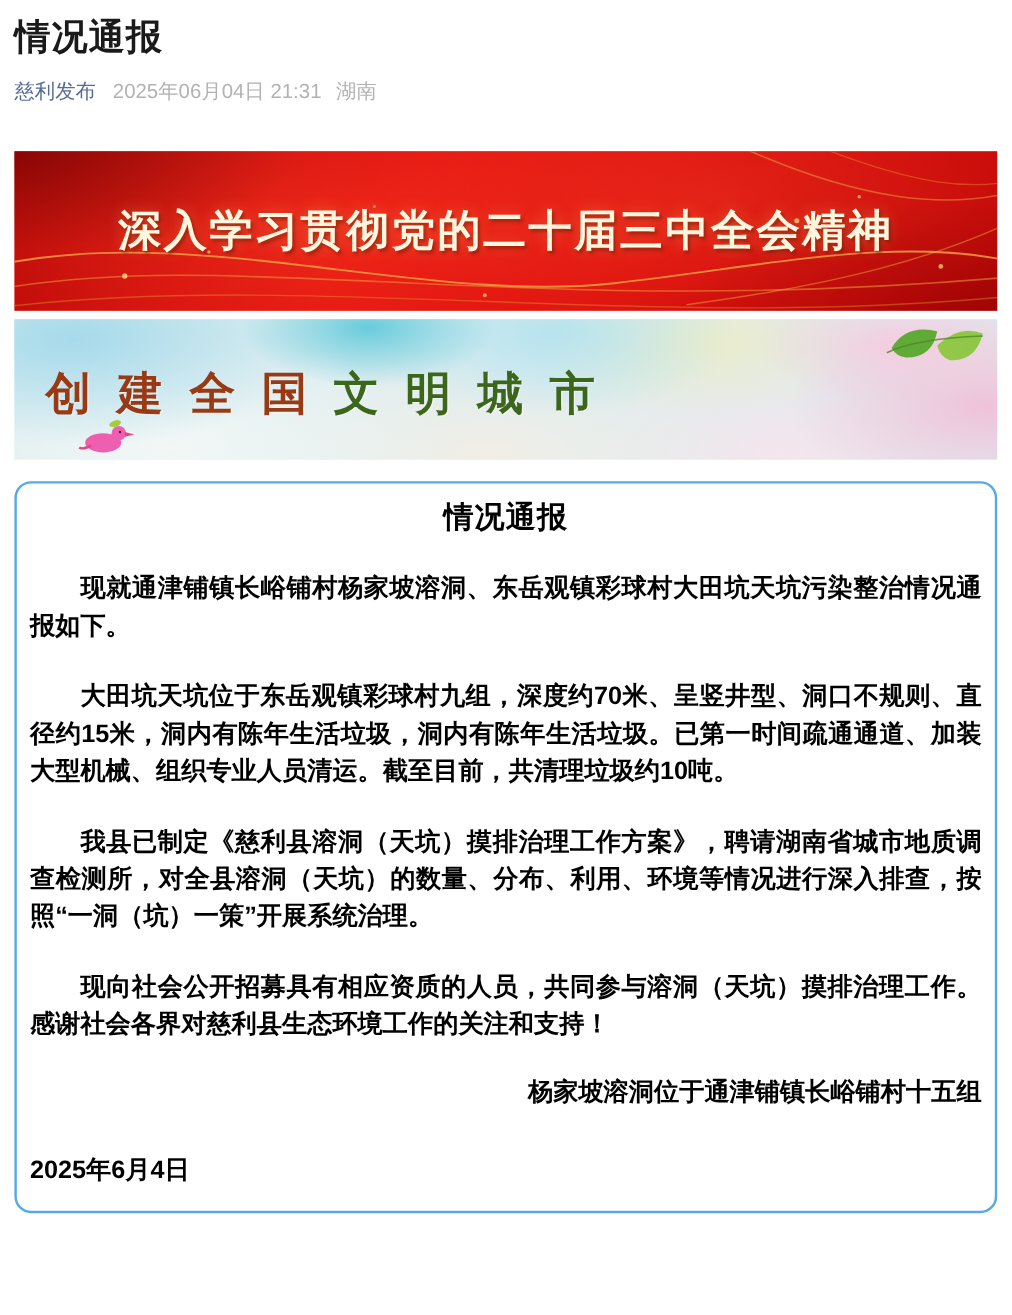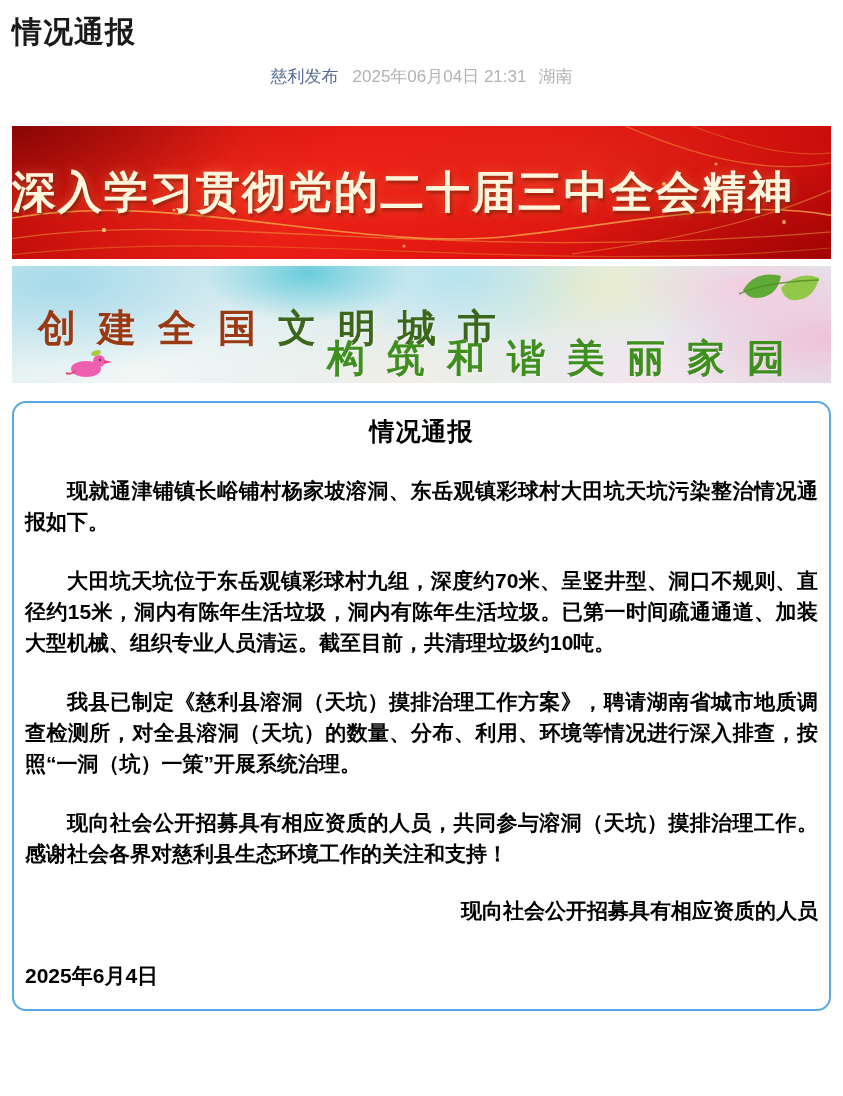--- a/index.html
+++ b/index.html
@@ -19,21 +19,20 @@
     font-weight: 600;
     color: #1a1a1a;
     line-height: 36px;
     letter-spacing: 1px;
   }
   .byline {
     margin-top: 16px;
     font-size: 17px;
     line-height: 22px;
     white-space: nowrap;
-    text-align: center;
   }
   .byline .account {
     color: #576b95;
     margin-right: 14px;
     cursor: pointer;
   }
   .byline .meta { color: #b2b2b2; }
   .byline .region { margin-left: 12px; }
 
   
@@ -47,23 +46,23 @@
       radial-gradient(ellipse 340px 120px at 0% 0%, rgba(80,0,0,0.45), rgba(80,0,0,0) 70%),
       radial-gradient(ellipse 380px 150px at 100% 105%, rgba(110,0,0,0.40), rgba(110,0,0,0) 70%),
       radial-gradient(ellipse 520px 210px at 30% 48%, rgba(255,64,40,0.50), rgba(255,64,40,0) 72%),
       radial-gradient(ellipse 420px 170px at 72% 28%, rgba(255,90,56,0.28), rgba(255,90,56,0) 70%),
       linear-gradient(128deg, #ae0404 0%, #df0f0d 38%, #da0d0b 62%, #c00707 100%);
   }
   .banner-red .deco { position: absolute; left: 0; top: 0; }
   .banner-red .slogan {
     position: relative;
     z-index: 2;
-    text-align: left;
+    text-align: center;
     margin-top: 44px;
-    font-size: 44px;
+    font-size: 36px;
     line-height: 44px;
     font-weight: 700;
     letter-spacing: 2px;
     color: #fff6dd;
     text-shadow: 2px 3px 3px rgba(110,25,0,0.55), 0 0 12px rgba(255,200,110,0.35);
   }
 
   
   .banner-city {
     position: relative;
@@ -178,26 +177,25 @@
     </svg>
     <svg class="bird" width="60" height="30" viewBox="0 0 60 30">
       <ellipse cx="26" cy="20" rx="15" ry="8" fill="#ef5fb0"></ellipse>
       <circle cx="39" cy="12" r="6" fill="#ef5fb0"></circle>
       <polygon points="44,11 52,13 44,15" fill="#e8447f"></polygon>
       <ellipse cx="36" cy="4" rx="5" ry="2.6" fill="#a8cc3c" transform="rotate(-18 36 4)"></ellipse>
       <circle cx="40" cy="11" r="1" fill="#5a1340"></circle>
       <path d="M 16 22 Q 10 26 6 24" fill="none" stroke="#e8447f" stroke-width="2"></path>
     </svg>
     <div class="line1"><span class="seg1">创建全国</span><span class="seg2">文明城市</span></div>
-    <div class="line2">构筑和谐美丽家园</div>
   </div>
 
   <div class="notice-box">
     <h2 class="notice-heading">情况通报</h2>
     <p>现就通津铺镇长峪铺村杨家坡溶洞、东岳观镇彩球村大田坑天坑污染整治情况通报如下。</p>
     <p>大田坑天坑位于东岳观镇彩球村九组，深度约70米、呈竖井型、洞口不规则、直径约15米，洞内有陈年生活垃圾，洞内有陈年生活垃圾。已第一时间疏通通道、加装大型机械、组织专业人员清运。截至目前，共清理垃圾约10吨。</p>
     <p>我县已制定《慈利县溶洞（天坑）摸排治理工作方案》，聘请湖南省城市地质调查检测所，对全县溶洞（天坑）的数量、分布、利用、环境等情况进行深入排查，按照“一洞（坑）一策”开展系统治理。</p>
     <p>现向社会公开招募具有相应资质的人员，共同参与溶洞（天坑）摸排治理工作。感谢社会各界对慈利县生态环境工作的关注和支持！</p>
-    <p class="signature">现向社会公开招募具有相应资质的人员</p>
+    <p class="signature">杨家坡溶洞位于通津铺镇长峪铺村十五组</p>
     <p class="sign-date">2025年6月4日</p>
   </div>
 
 </div>
 
 </body></html>

